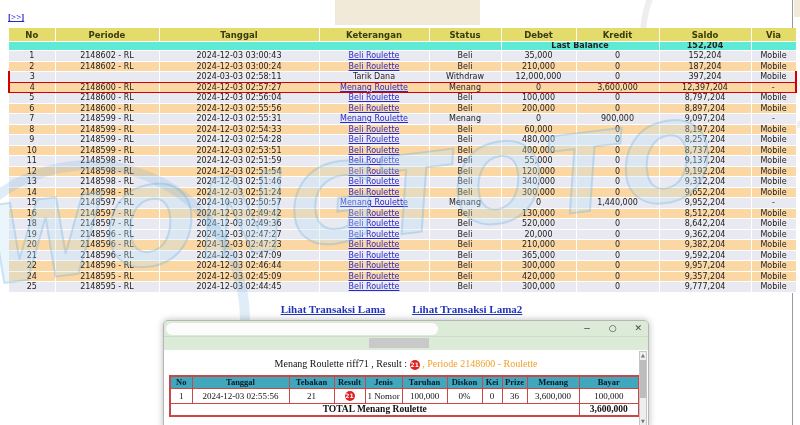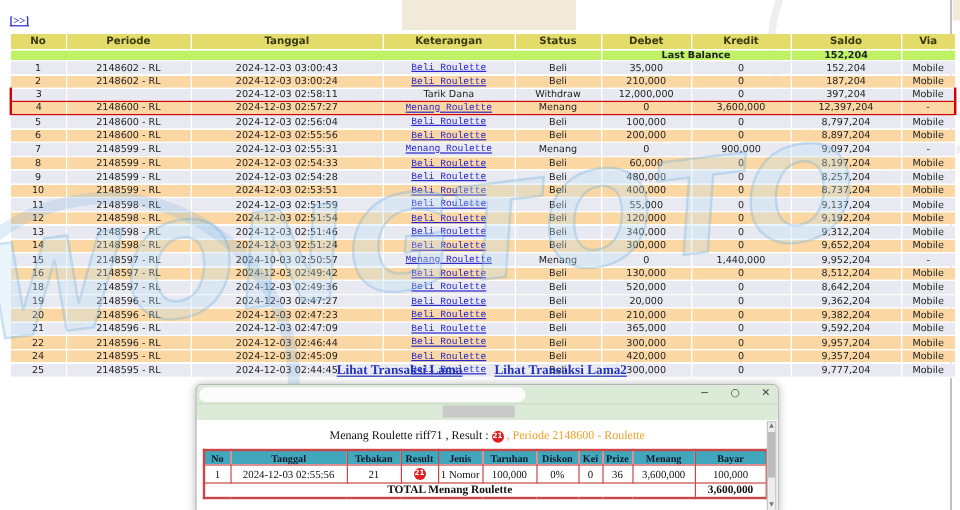--- a/index.html
+++ b/index.html
@@ -14,27 +14,27 @@
              text-decoration:underline;cursor:pointer;font-family:"Liberation Serif",serif;font-weight:bold;}
   
   .main{position:absolute;left:8px;top:28px;width:787px;border-collapse:collapse;table-layout:fixed;z-index:2;}
   .main th{background:#e3dc6a;font-size:8.5px;font-weight:bold;color:#3a3a10;height:13px;
            padding:0;text-align:center;border-right:1px solid #fff;border-bottom:1px solid #fff;
            white-space:nowrap;overflow:hidden;}
   .main td{font-size:8px;height:9px;line-height:9.5px;padding:0;text-align:center;color:#222;
            border-right:1px solid #fff;border-bottom:1px solid #fff;white-space:nowrap;overflow:hidden;}
   tr.odd td{background:#e9e9f2;}
   tr.even td{background:#fbd7a4;}
-  tr.lastbal td{background:#bef264;height:8px;line-height:8px;}
+  tr.lastbal td{background:#5eead4;height:8px;line-height:8px;}
   .lb-label{font-weight:bold;color:#1a1a1a;}
   .lb-value{font-weight:bold;color:#4040c0;}
   .c-status{color:#cc3311;margin-top:20px;}
   .c-kredit{color:#4444cc;}
   .c-saldo{color:#7d3fc0;}
-  .ketlink{color:#2929cc;text-decoration:underline;cursor:pointer;font-family:Liberation Mono, monospace;}
+  .ketlink{color:#2929cc;text-decoration:underline;cursor:pointer;}
   tr.hl td{border-top:1px solid #d40000;border-bottom:1px solid #d40000;}
   tr.hl td:first-child{border-left:2px solid #d40000;}
   tr.hl td:last-child{border-right:2px solid #d40000;}
   
   .footer-links{position:absolute;left:8px;top:303px;width:787px;text-align:center;z-index:2;
                 font-family:"Liberation Serif",serif;font-size:11px;font-weight:bold;}
   .footer-links a{color:#2233bb;text-decoration:underline;margin:0 12px;cursor:pointer;}
   
   .watermark{position:absolute;left:-15px;top:185px;width:830px;font-size:108px;font-weight:bold;
              font-style:italic;letter-spacing:2px;color:rgba(190,225,245,0.30);
@@ -133,21 +133,21 @@
         <td><a class="ketlink">Beli Roulette</a></td>
         <td class="c-status">Beli</td>
         <td class="c-debet">210,000</td>
         <td class="c-kredit">0</td>
         <td class="c-saldo">187,204</td>
         <td class="c-via">Mobile</td>
       </tr>
       <tr class="odd hl">
         <td class="c-no">3</td>
         <td class="c-periode"></td>
-        <td class="c-tanggal">2024-12-03 02:58:11</td>
+        <td class="c-tanggal">2024-03-03 02:58:11</td>
         <td><span>Tarik Dana</span></td>
         <td class="c-status">Withdraw</td>
         <td class="c-debet">12,000,000</td>
         <td class="c-kredit">0</td>
         <td class="c-saldo">397,204</td>
         <td class="c-via">Mobile</td>
       </tr>
       <tr class="even hl">
         <td class="c-no">4</td>
         <td class="c-periode">2148600 - RL</td>

